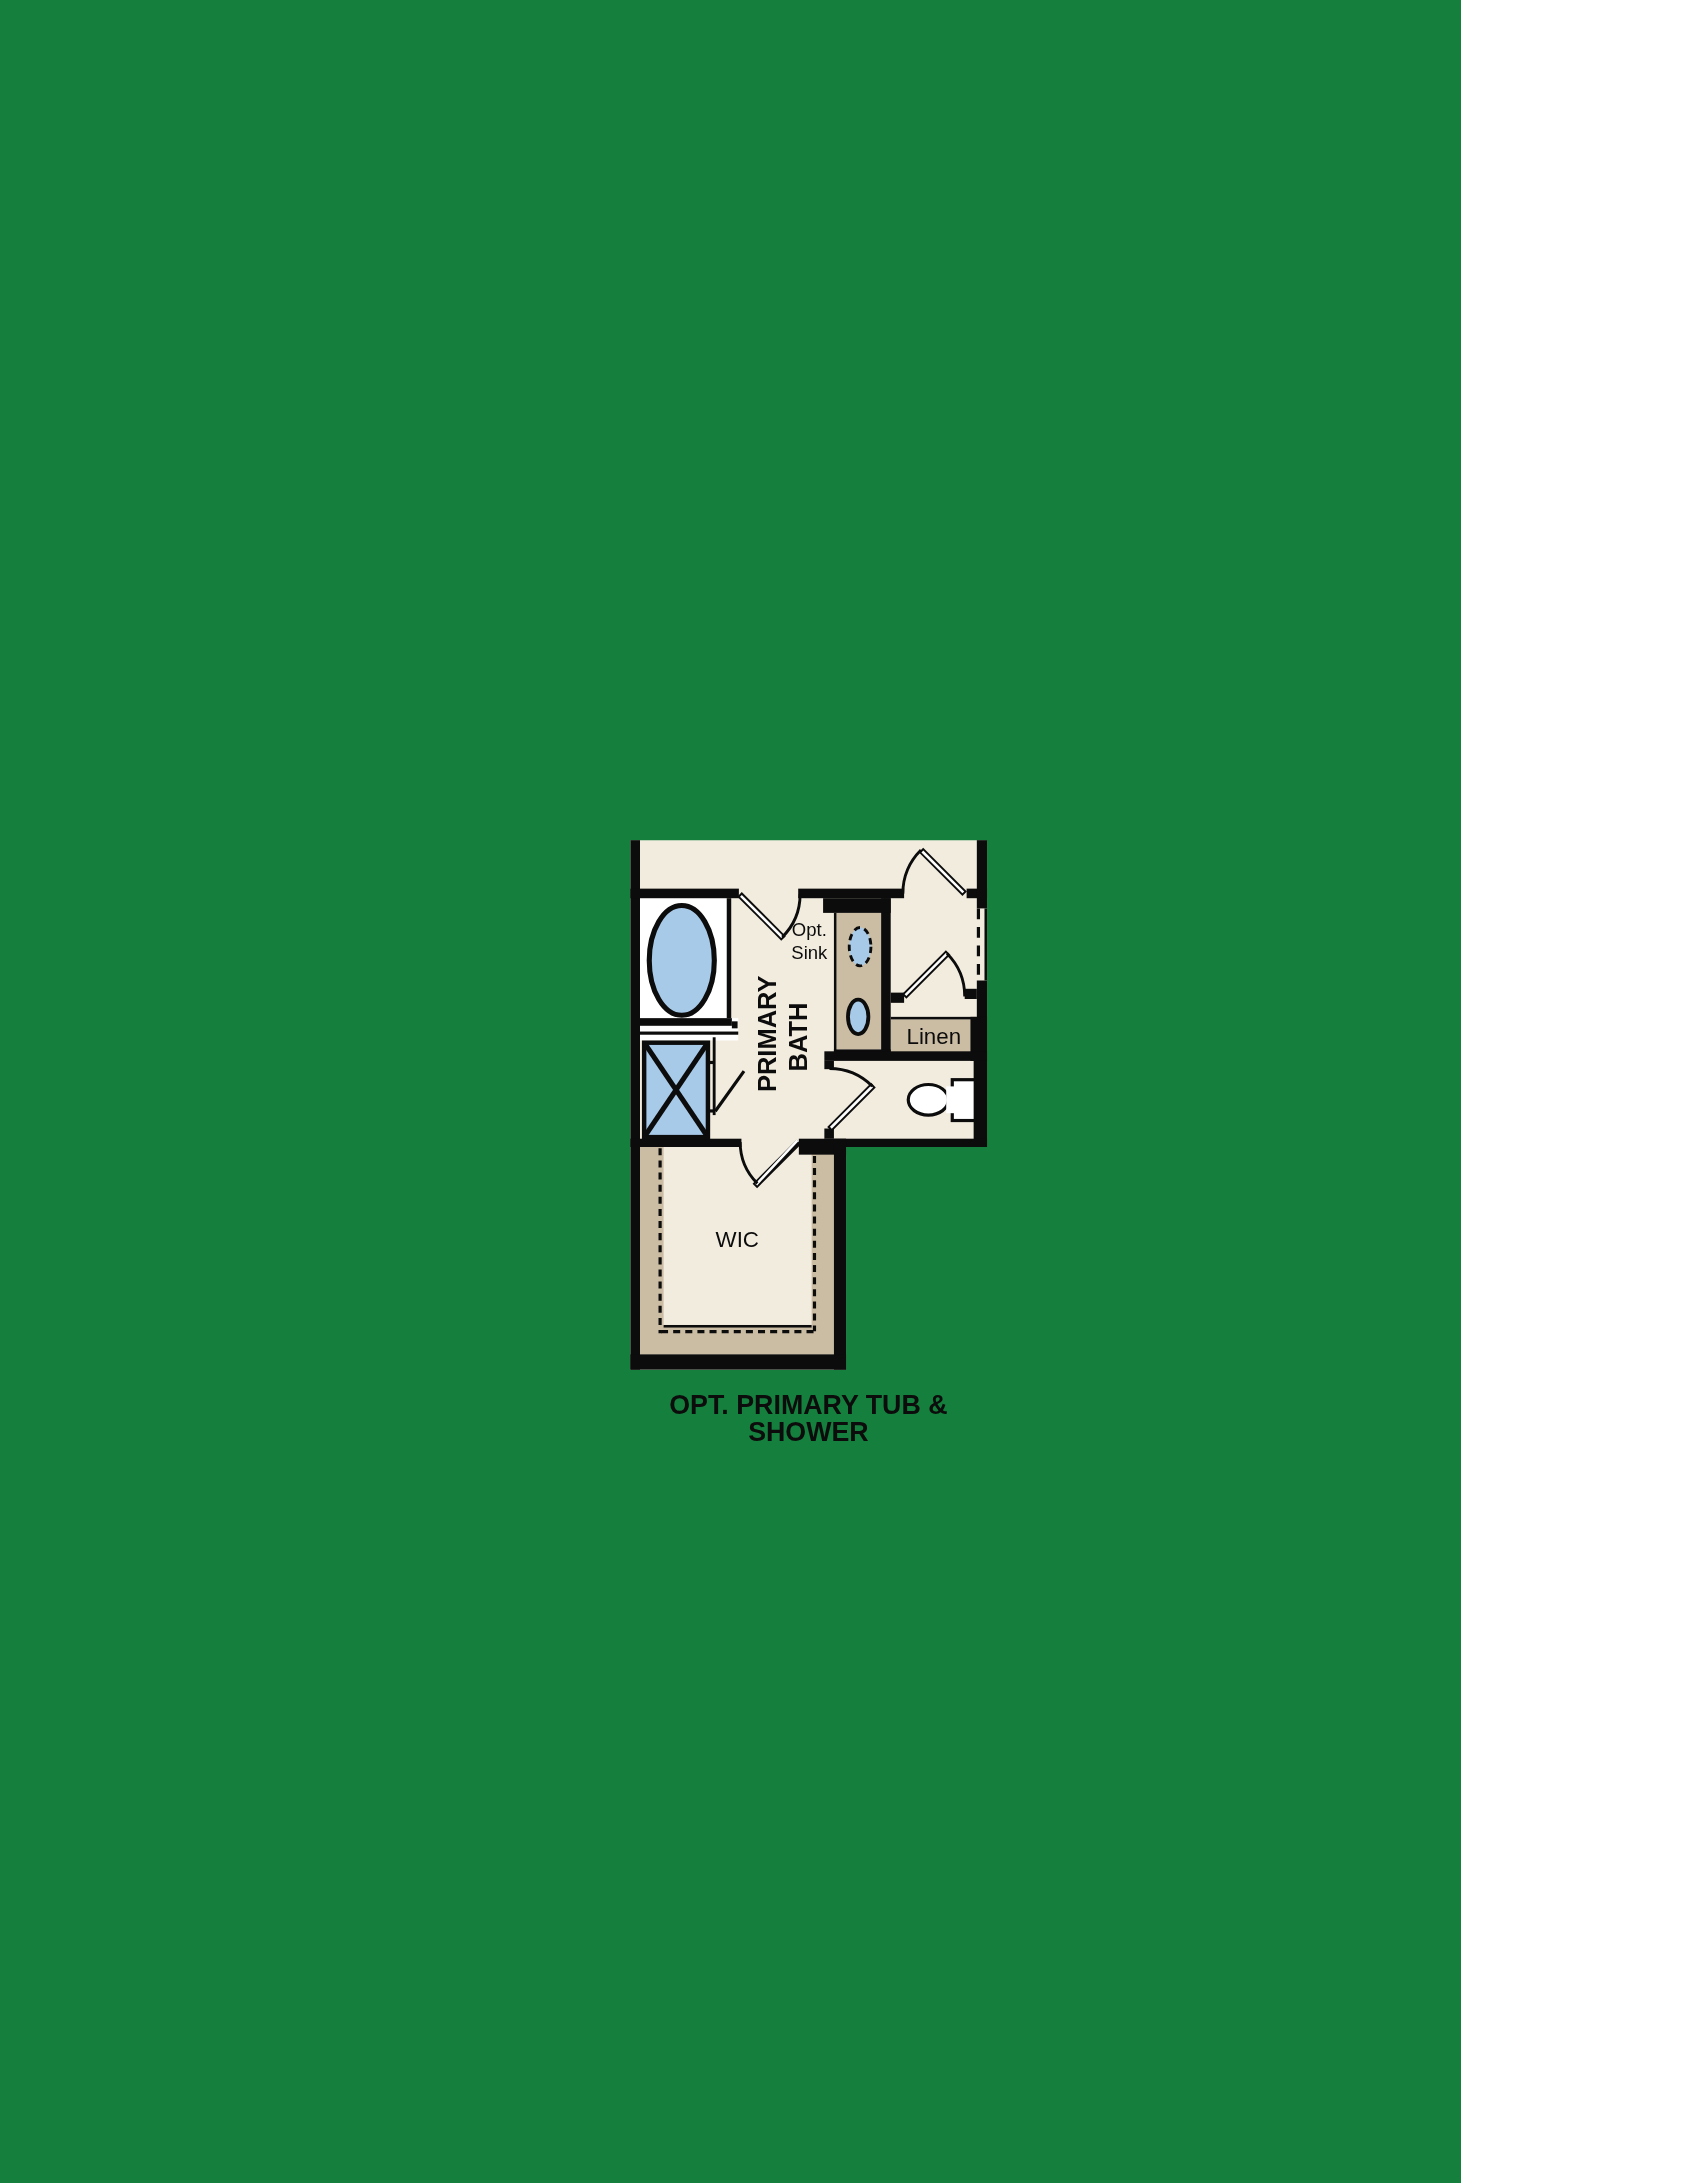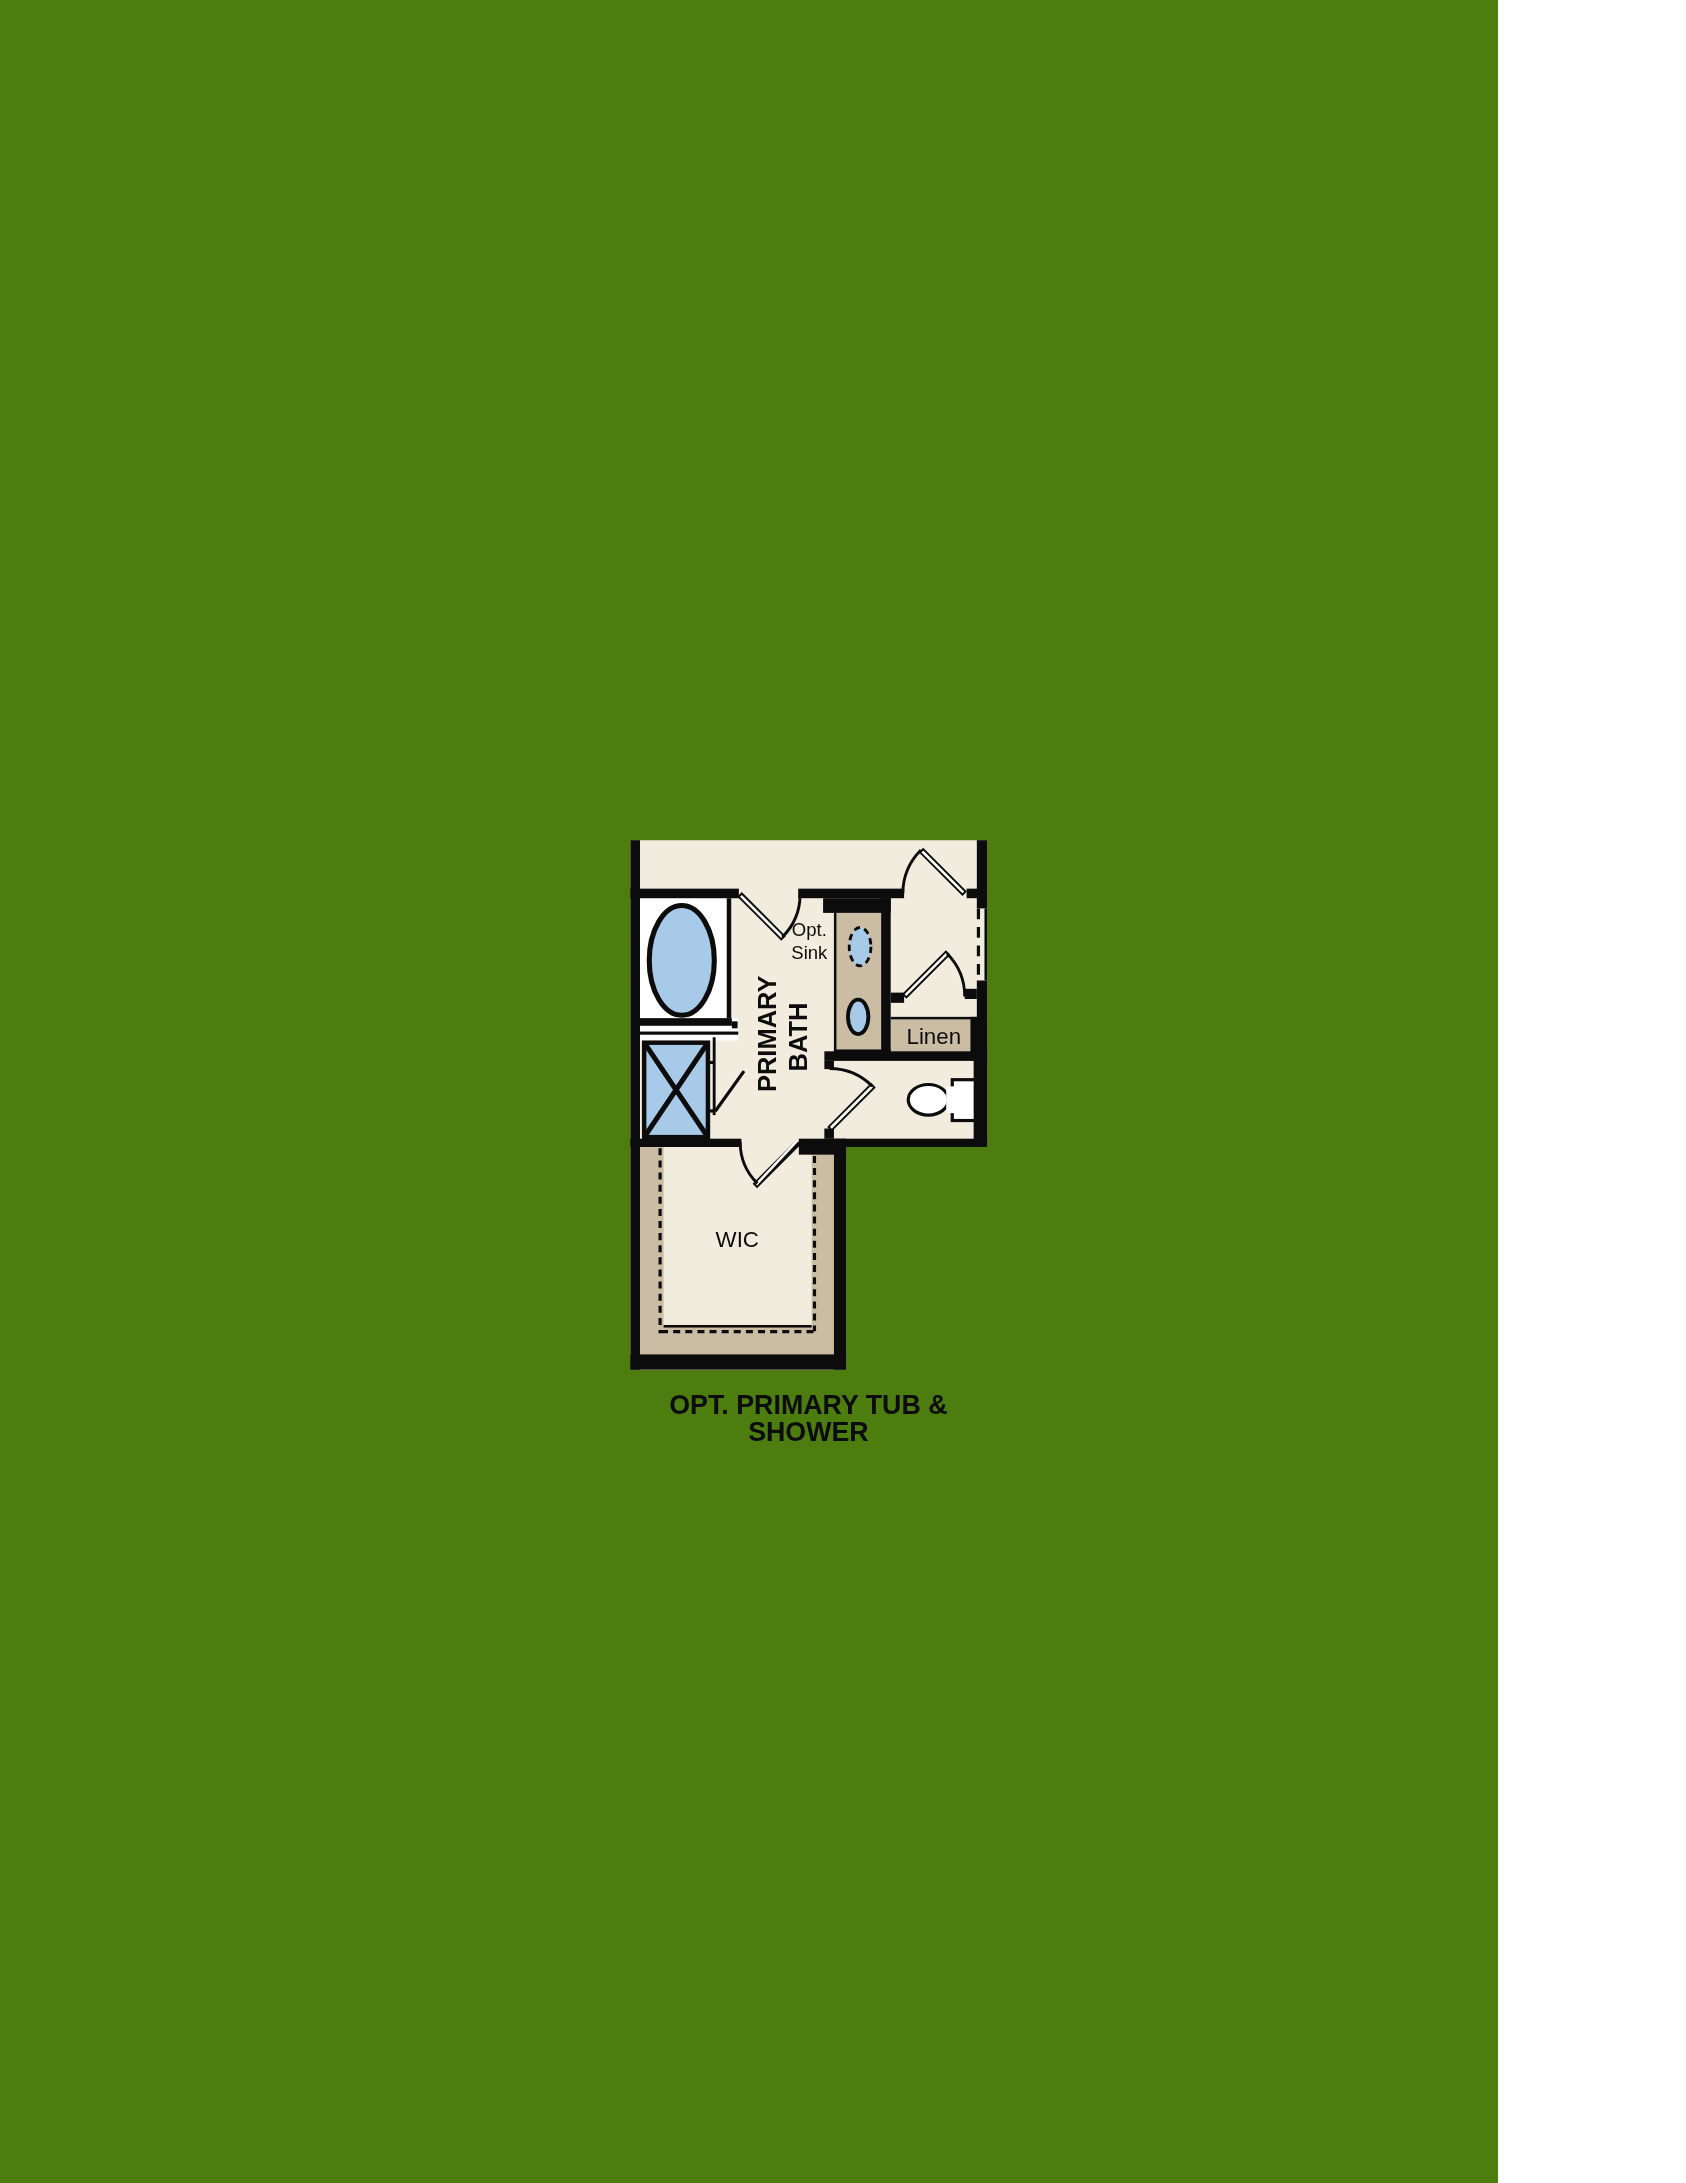--- a/index.html
+++ b/index.html
@@ -1,16 +1,16 @@
 <!DOCTYPE html>
 <html style="font-size:10.2px"><head>
 <meta charset="utf-8">
 <style>
   html,body{margin:0;padding:0;background:#ffffff;}
-  .page{position:relative;width:1461px;height:2183px;background:#4d7c0f;overflow:hidden;padding-left:37px;}
+  .page{position:relative;width:1461px;height:2183px;background:#15803d;overflow:hidden;}
   svg{position:absolute;left:0;top:0;}
   text{font-family:"Liberation Sans",sans-serif;fill:#0c0c0c;}
 </style>
 </head>
 <body>
 <div class="page">
 <svg width="1687" height="2183" viewBox="0 0 2644 3422">
 
   <path d="M988,1317 H1547 V1798 H1326 V2147 H988 Z" fill="#f2ecdf"></path>
 

